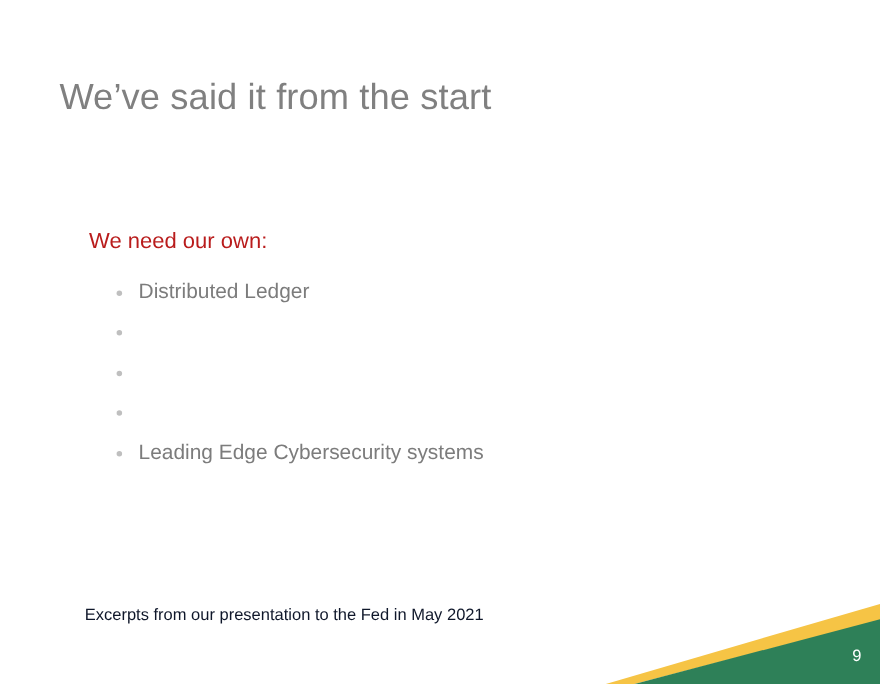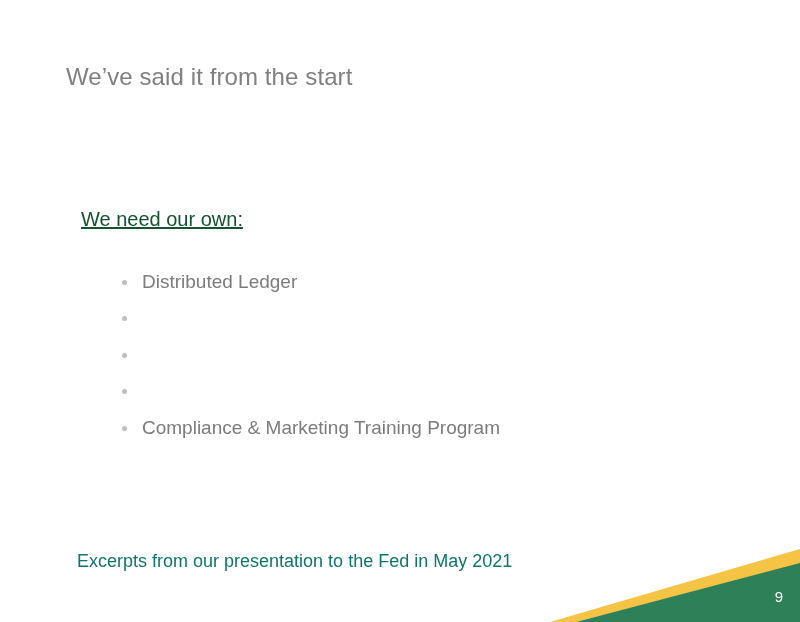--- a/index.html
+++ b/index.html
@@ -16,55 +16,53 @@
     height: 622px;
     background: #ffffff;
     overflow: hidden;
   }
 
   
   .slide-title {
     position: absolute;
     left: 54px;
     top: 47px;
-    font-size: 24px;
+    font-size: 33px;
     font-weight: 400;
     color: #808080;
     letter-spacing: 0.1px;
     white-space: nowrap;
-    margin-left: 12px;
   }
 
   
   .lead-line {
     position: absolute;
     left: 52px;
     top: 165px;
     font-size: 23px;
     font-weight: 400;
     color: #7c7c7c;
     white-space: nowrap;
   }
   .sub-line {
     position: absolute;
     left: 81px;
     top: 208px;
     font-size: 20px;
     font-weight: 400;
-    color: #14532d;
+    color: #b91c1c;
     white-space: nowrap;
-    text-decoration: underline;
   }
 
   
   .bullet-list {
     position: absolute;
     left: 104px;
     top: 248px;
-    margin: 16px;
+    margin: 0;
     padding: 0;
     list-style: none;
   }
   .bullet-item {
     position: relative;
     height: 36.5px;
     padding-left: 22px;
     font-size: 19px;
     color: #7c7c7c;
     white-space: nowrap;
@@ -80,22 +78,22 @@
     margin-top: -2.5px;
     border-radius: 50%;
     background: #bfbfbf;
   }
 
   
   .footnote {
     position: absolute;
     left: 77px;
     top: 551px;
-    font-size: 18px;
-    color: #0f766e;
+    font-size: 15px;
+    color: #0f172a;
     white-space: nowrap;
   }
 
   
   .corner-deco {
     position: absolute;
     left: 0;
     top: 0;
     width: 800px;
     height: 622px;
@@ -131,21 +129,21 @@
       <span class="bullet-dot"></span>
     </li>
     <li class="bullet-item">
       <span class="bullet-dot"></span>
     </li>
     <li class="bullet-item">
       <span class="bullet-dot"></span>
     </li>
     <li class="bullet-item">
       <span class="bullet-dot"></span>
-      <span>Compliance &amp; Marketing Training Program</span>
+      <span>Leading Edge Cybersecurity systems</span>
     </li>
   </ul>
 
   <div class="footnote">Excerpts from our presentation to the Fed in May 2021</div>
 
   <svg class="corner-deco" viewBox="0 0 800 622" width="800" height="622">
     <polygon points="800,549 800,564 576,622 550,622" fill="#f6c445"></polygon>
     <polygon points="800,563 800,622 576,622" fill="#2e8058"></polygon>
   </svg>
 

